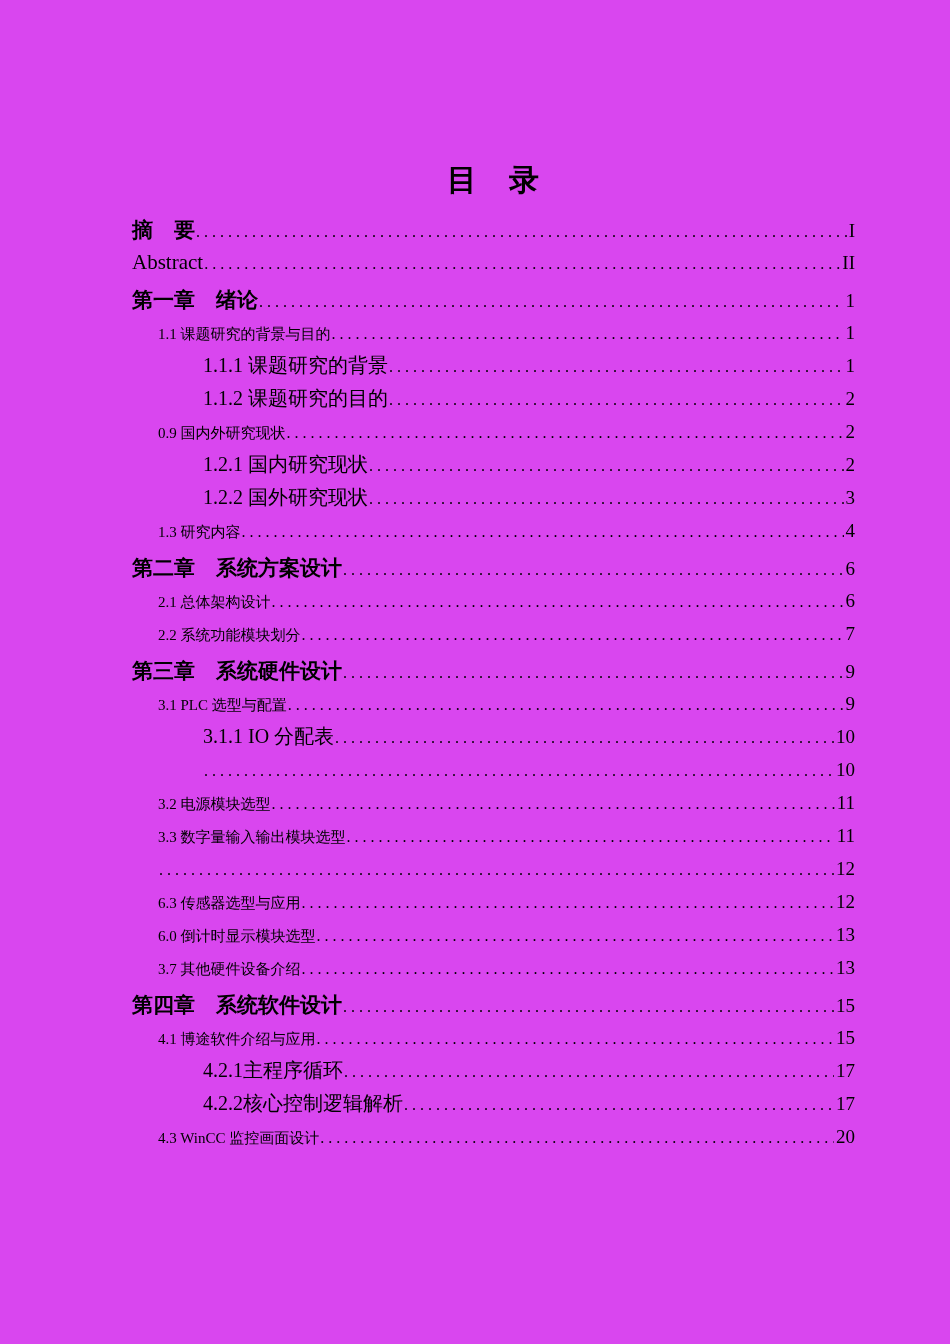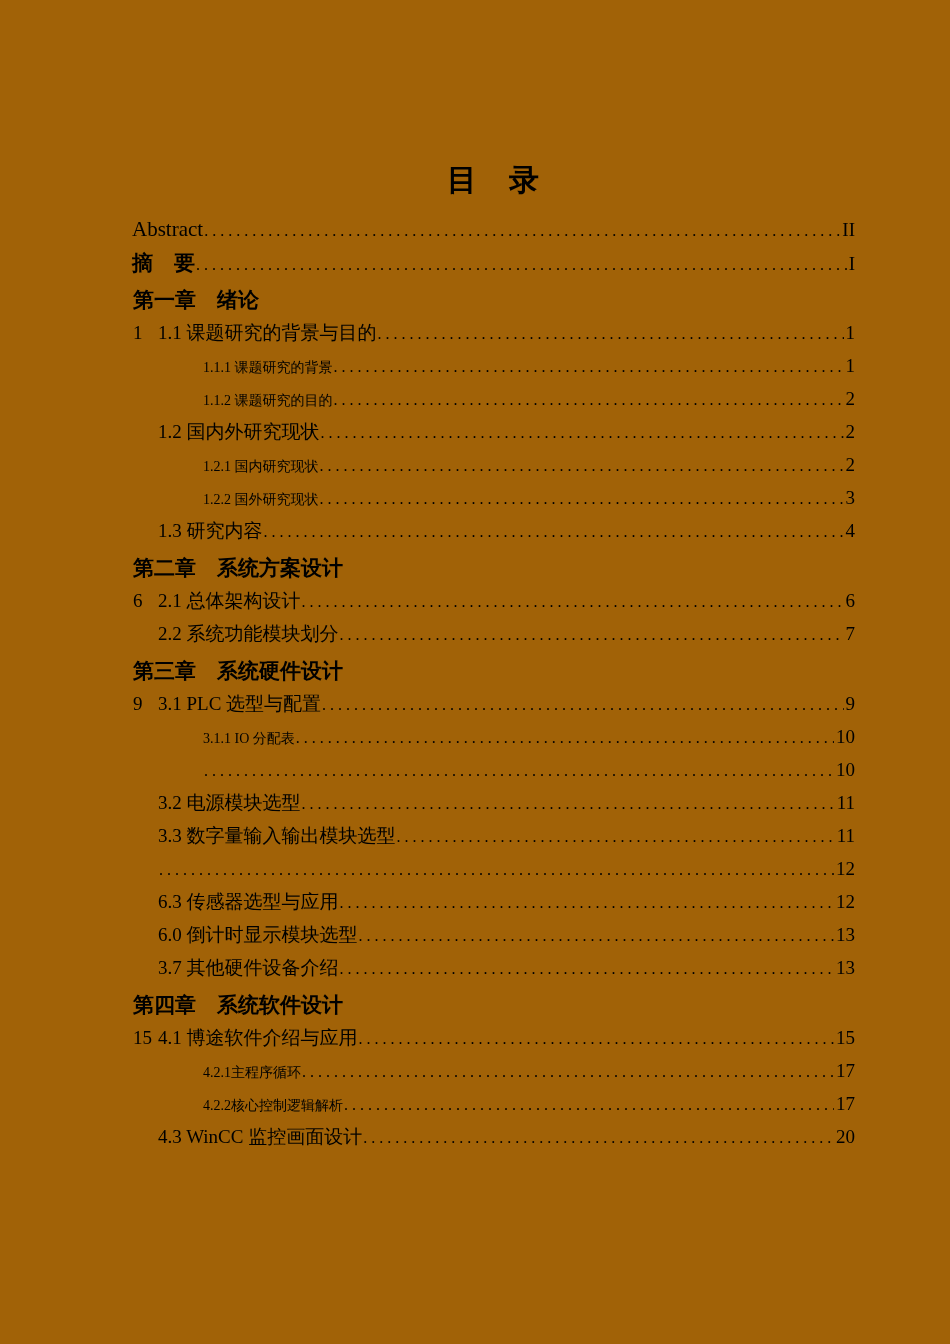--- a/index.html
+++ b/index.html
@@ -13,21 +13,21 @@
     position: relative;
     overflow: hidden;
     font-family: "Liberation Serif", "DejaVu Serif", serif;
     color: #000000;
   }
   .sheet {
     position: absolute;
     left: 0; top: 0;
     width: 950px;
     height: 1344px;
-    background: #a16207;
+    background: #d946ef;
   }
   .content {
     position: absolute;
     left: 132px;
     top: 160px;
     width: 723px;
   }
   .doc-title {
     margin: 0 0 13px 0;
     text-align: center;
@@ -38,32 +38,32 @@
     white-space: pre;
     letter-spacing: 1px;
   }
   .toc-row {
     display: flex;
     align-items: baseline;
     height: 33px;
     line-height: 33px;
     white-space: nowrap;
   }
-  .toc-row.chapter { margin-top: 4px; flex-direction: column; }
+  .toc-row.chapter { margin-top: 4px; }
   .toc-row .label { white-space: pre; flex: 0 0 auto; }
   .style-hei .label {
     font-family: "Liberation Sans", "DejaVu Sans", sans-serif;
     font-weight: bold;
     font-size: 21px;
   }
   .style-serif .label { font-size: 21px; }
   .lvl2 { padding-left: 26px; }
   .lvl3 { padding-left: 71px; }
-  .lvl2 .label { font-size: 19px; text-align: right; }
-  .lvl3 .label { font-size: 14px; }
+  .lvl2 .label { font-size: 15px; text-align: right; }
+  .lvl3 .label { font-size: 20px; }
   .leader {
     flex: 1 1 auto;
     overflow: hidden;
     white-space: nowrap;
     font-size: 16px;
     margin-left: 1px;
     margin-right: 2px;
     min-width: 10px;
   }
   .leader::after {
@@ -75,30 +75,30 @@
     text-align: right;
   }
 </style>
 </head>
 <body>
 
 <div class="sheet">
   <div class="content">
     <h1 class="doc-title">目　录</h1>
     <div id="toc-list">
+        <div class="toc-row lvl1 style-hei">
+          <span class="label">摘　要</span>
+          <span class="leader"></span>
+          <span class="pagenum">I</span>
+        </div>
         <div class="toc-row lvl1 style-serif">
           <span class="label">Abstract</span>
           <span class="leader"></span>
           <span class="pagenum">II</span>
         </div>
-        <div class="toc-row lvl1 style-hei">
-          <span class="label">摘　要</span>
-          <span class="leader"></span>
-          <span class="pagenum">I</span>
-        </div>
         <div class="toc-row lvl1 style-hei chapter">
           <span class="label">第一章　绪论</span>
           <span class="leader"></span>
           <span class="pagenum">1</span>
         </div>
         <div class="toc-row lvl2">
           <span class="label">1.1 课题研究的背景与目的</span>
           <span class="leader"></span>
           <span class="pagenum">1</span>
         </div>
@@ -106,21 +106,21 @@
           <span class="label">1.1.1 课题研究的背景</span>
           <span class="leader"></span>
           <span class="pagenum">1</span>
         </div>
         <div class="toc-row lvl3">
           <span class="label">1.1.2 课题研究的目的</span>
           <span class="leader"></span>
           <span class="pagenum">2</span>
         </div>
         <div class="toc-row lvl2">
-          <span class="label">1.2 国内外研究现状</span>
+          <span class="label">0.9 国内外研究现状</span>
           <span class="leader"></span>
           <span class="pagenum">2</span>
         </div>
         <div class="toc-row lvl3">
           <span class="label">1.2.1 国内研究现状</span>
           <span class="leader"></span>
           <span class="pagenum">2</span>
         </div>
         <div class="toc-row lvl3">
           <span class="label">1.2.2 国外研究现状</span>

